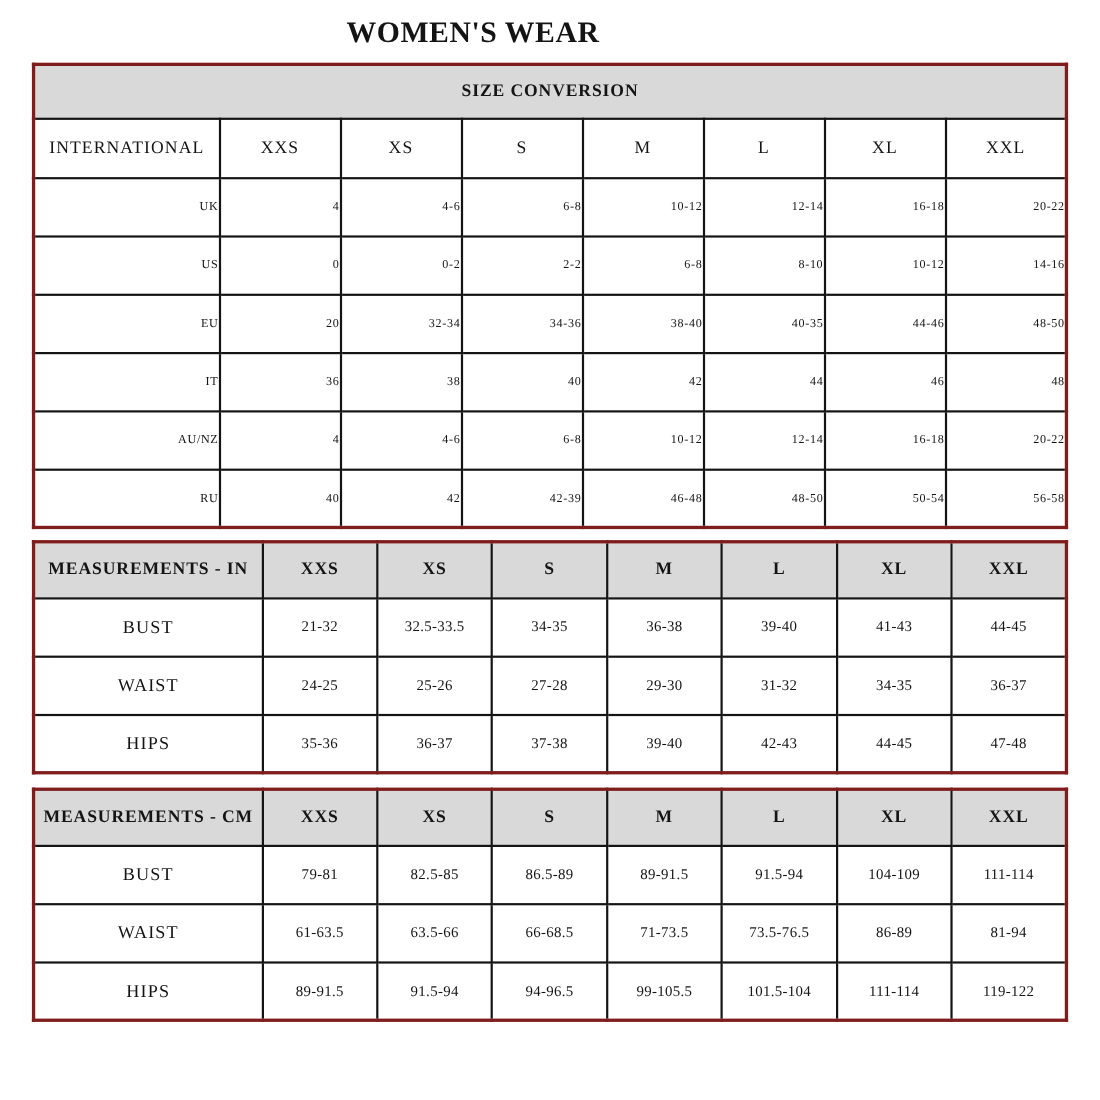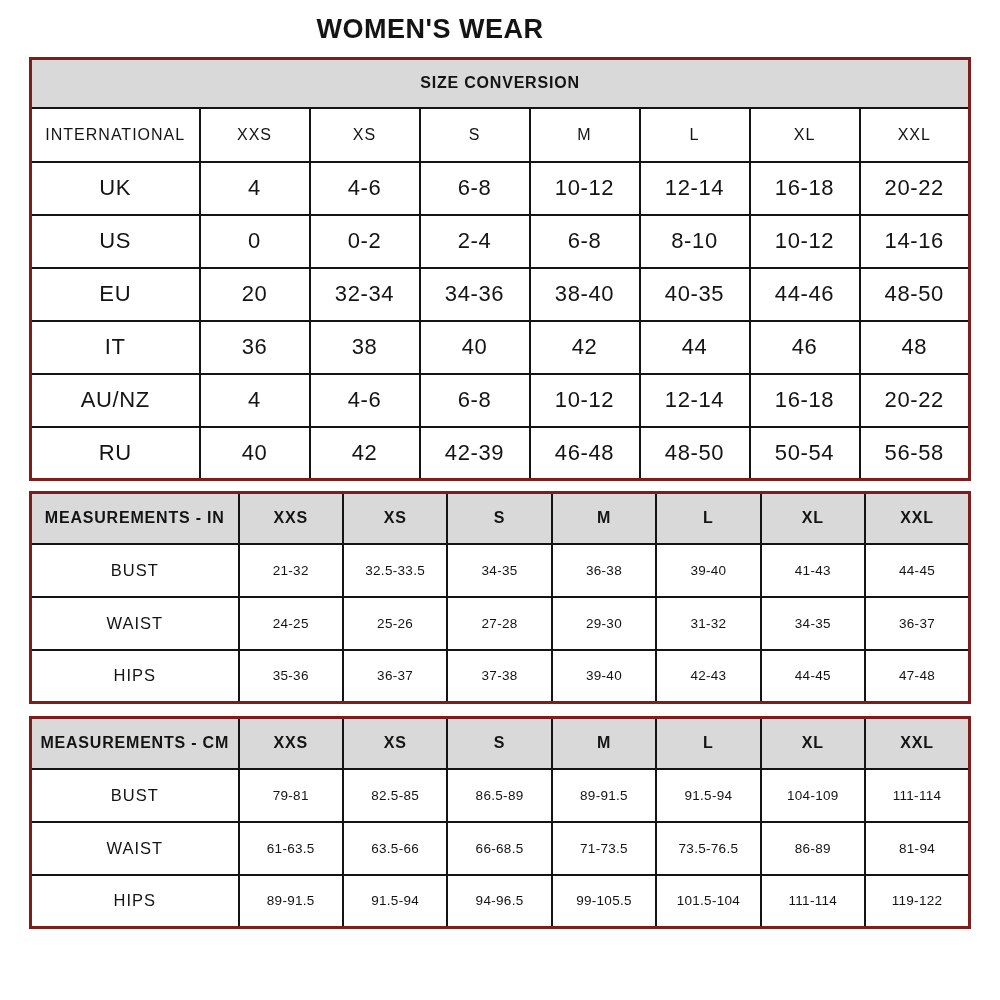--- a/index.html
+++ b/index.html
@@ -4,21 +4,21 @@
 <style>
   * { box-sizing: border-box; }
   html, body {
     margin: 0;
     padding: 0;
     background: #ffffff;
     width: 1000px;
     font-family: "Liberation Sans", sans-serif;
     color: #141414;
   }
-  .page { width: 860px; padding: 0 29px; }
+  .page { width: 860px; padding: 0 29px; font-family: Liberation Serif, serif; }
   .title {
     text-align: center;
     font-size: 27px;
     font-weight: bold;
     letter-spacing: 0.5px;
     padding: 14px 0 12px 0;
   }
   table {
     border-collapse: collapse;
     width: 942px;
@@ -45,23 +45,24 @@
   .size .header-row td {
     background: #ffffff;
     font-weight: normal;
     font-size: 16px;
     letter-spacing: 1px;
     height: 54px;
     margin-left: 28px;
   }
   .size td.row-label,
   .size td.value {
-    font-size: 22px;
+    font-size: 11px;
     letter-spacing: 0.6px;
     height: 53px;
+    text-align: right;
   }
   
   .meas { margin-top: 10px; }
   .meas .col-label-meas { width: 208px; }
   .meas .header-row td {
     background: #d9d9d9;
     font-weight: bold;
     font-size: 16px;
     letter-spacing: 0.8px;
     height: 51px;
@@ -110,21 +111,21 @@
           <td class="value">6-8</td>
           <td class="value">10-12</td>
           <td class="value">12-14</td>
           <td class="value">16-18</td>
           <td class="value">20-22</td>
         </tr>
         <tr>
           <td class="row-label">US</td>
           <td class="value">0</td>
           <td class="value">0-2</td>
-          <td class="value">2-4</td>
+          <td class="value">2-2</td>
           <td class="value">6-8</td>
           <td class="value">8-10</td>
           <td class="value">10-12</td>
           <td class="value">14-16</td>
         </tr>
         <tr>
           <td class="row-label">EU</td>
           <td class="value">20</td>
           <td class="value">32-34</td>
           <td class="value">34-36</td>

